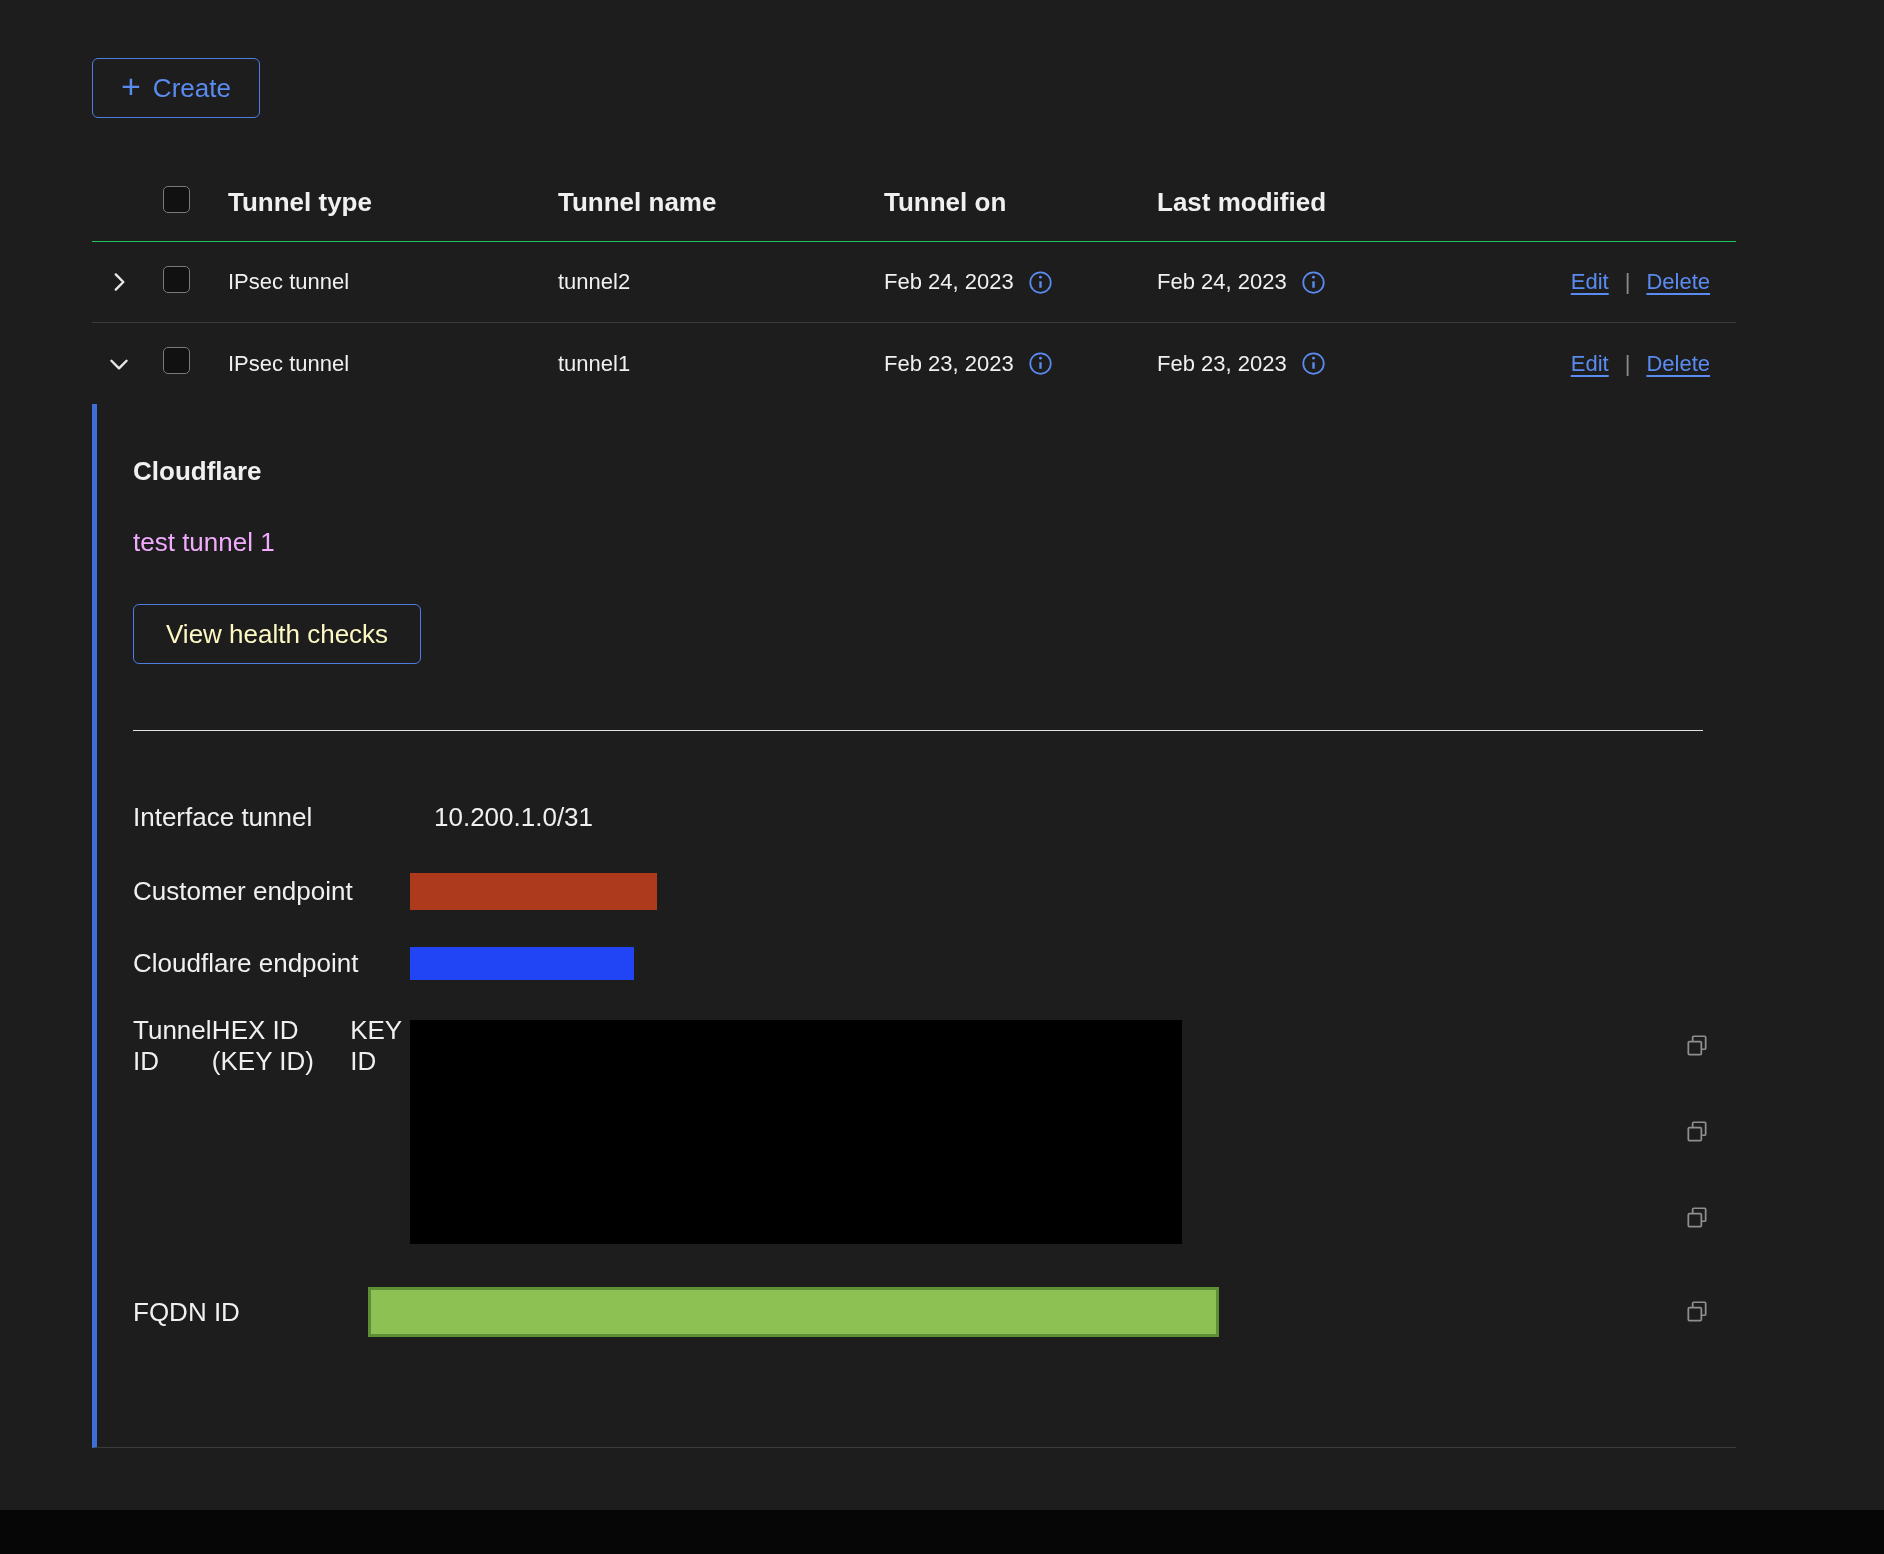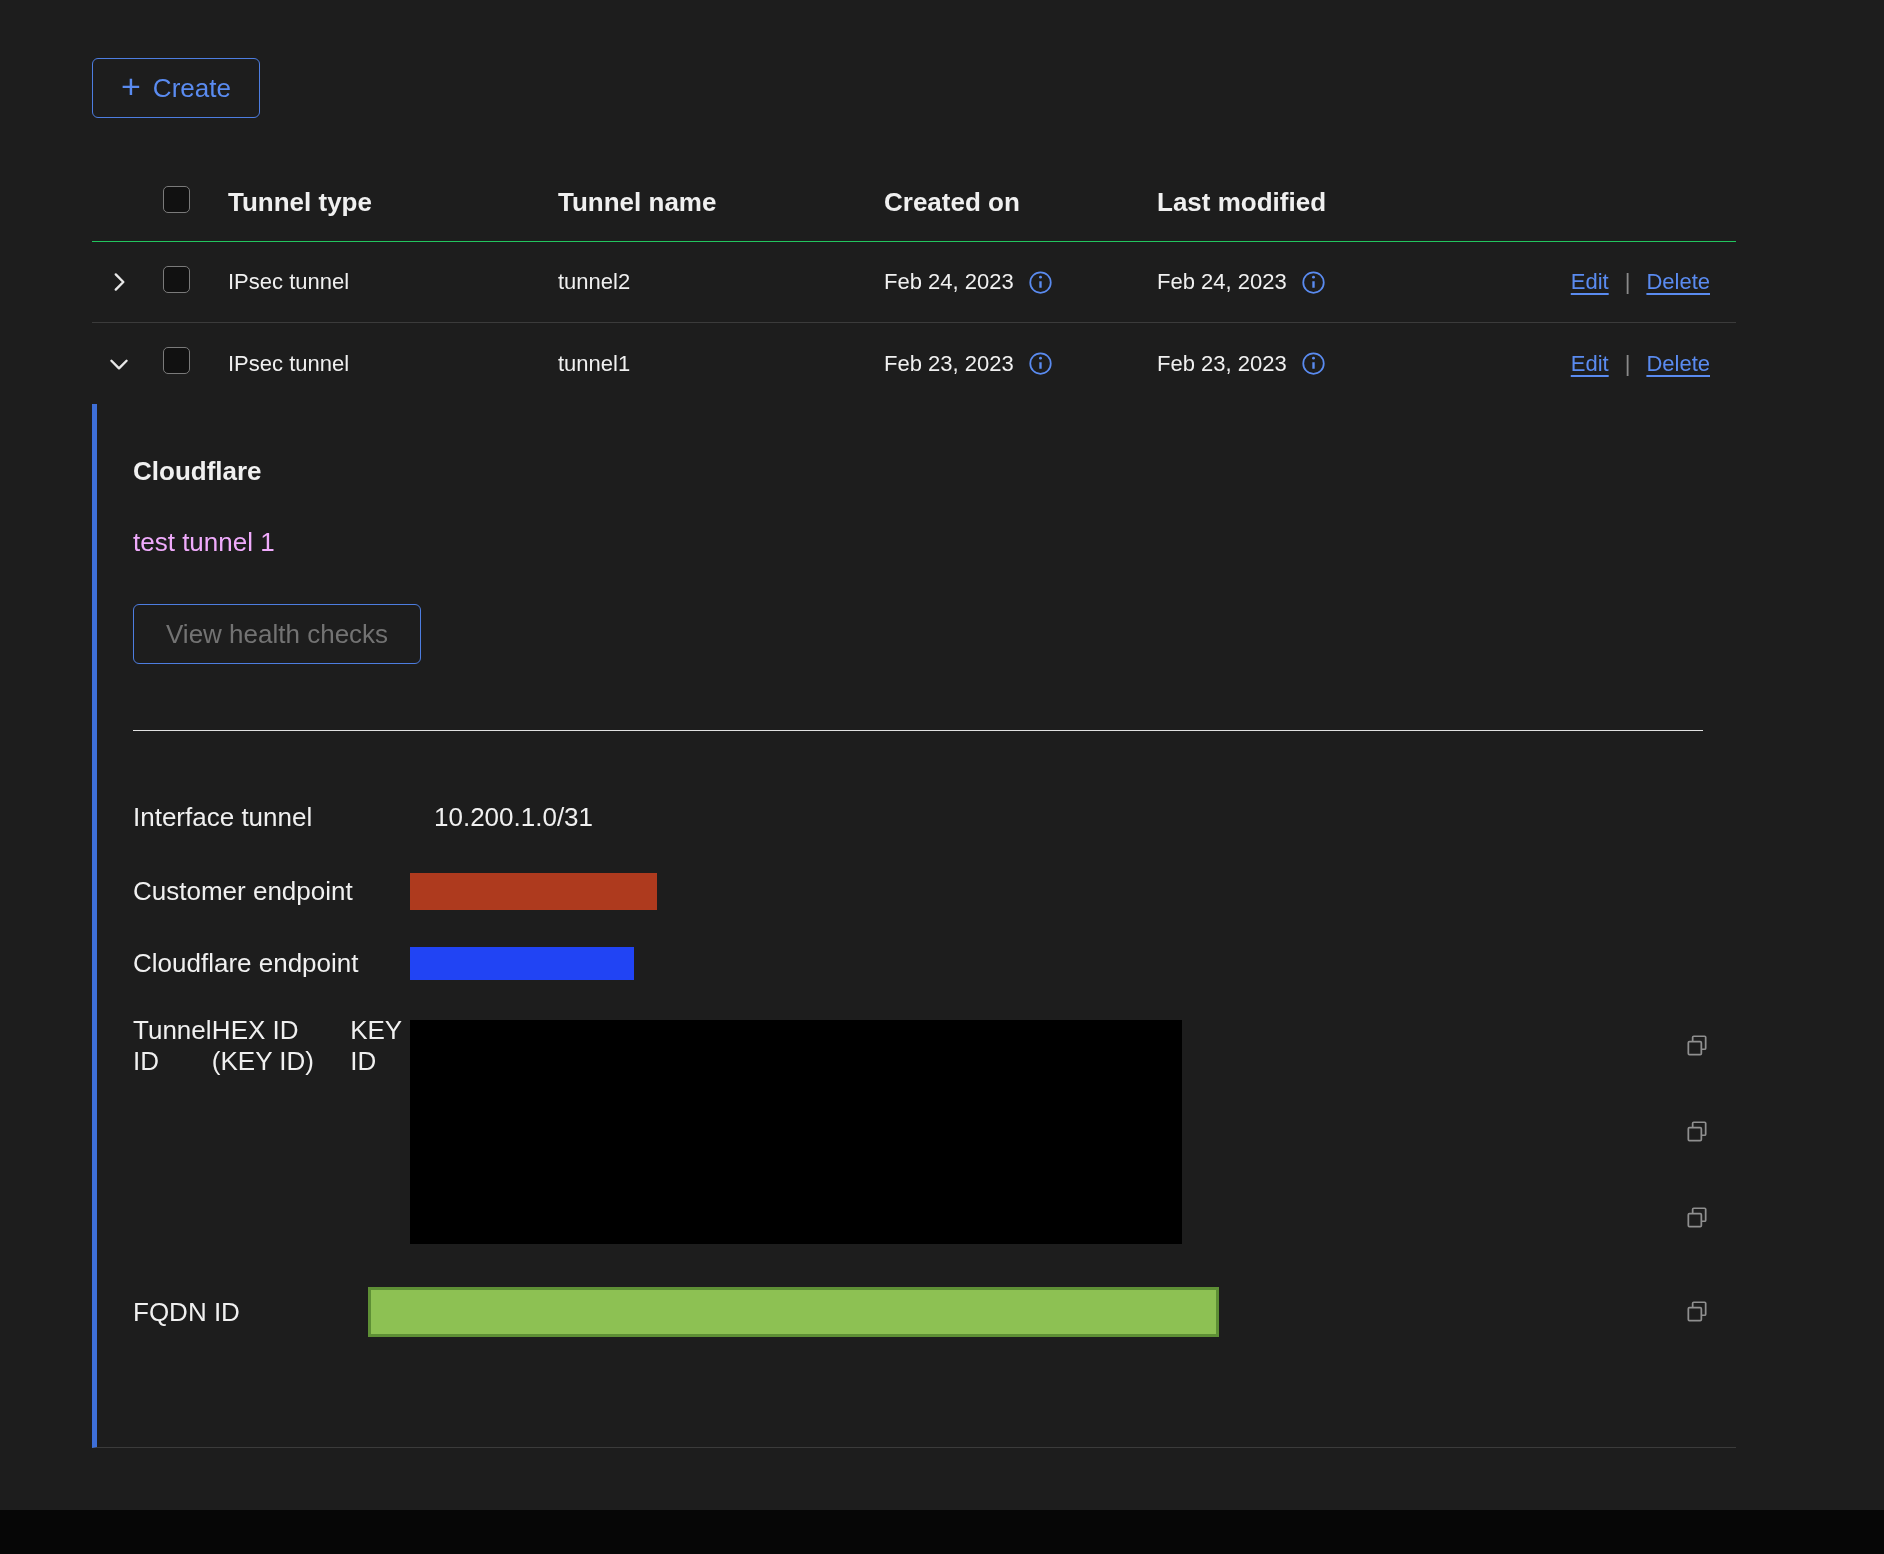--- a/index.html
+++ b/index.html
@@ -53,21 +53,21 @@
   .panel {
     border-left:5px solid #3e6fd8;
     border-bottom:1px solid #3b3b3b;
     padding:52px 0 80px 36px;
   }
   .desc-label { font-size:26px; font-weight:600; }
   .desc-value { margin-top:40px; color:#f0abfc; font-size:26px; }
   .health-btn {
     margin-top:46px; height:60px; padding:0 32px;
     font-size:26px; font-family:inherit;
-    color:#737373; border:1px solid #4d7de0; border-radius:6px;
+    color:#fef9c3; border:1px solid #4d7de0; border-radius:6px;
     background:transparent; display:inline-flex; align-items:center; cursor:pointer;
   }
   .divider { margin-top:66px; width:1570px; border-top:1px solid #e2e2e2; height:0; }
 
   .details { margin-top:64px; font-size:26px; }
   .drow { display:flex; align-items:center; }
   .dlabel { width:277px; flex:none; }
   .dvalue-text { margin-left:24px; }
   .drow.interface { min-height:44px; margin-bottom:30px; }
   .drow.customer { min-height:44px; margin-bottom:28px; }
@@ -109,21 +109,21 @@
 
   <div class="table">
 
     <div class="thead">
       <div class="cell expander"></div>
       <div class="cell">
         <span class="checkbox"></span>
       </div>
       <div class="cell">Tunnel type</div>
       <div class="cell">Tunnel name</div>
-      <div class="cell">Created on</div>
+      <div class="cell">Tunnel on</div>
       <div class="cell">Last modified</div>
       <div class="cell"></div>
     </div>
 
     <div class="trow">
       <div class="cell expander">
         <span class="chev">
           <svg width="26" height="26" viewBox="0 0 24 24" fill="none" stroke="#e8e8e8" stroke-width="2.2" stroke-linecap="round" stroke-linejoin="round">
               <polyline points="9 5 16 12 9 19"></polyline>
             </svg>

